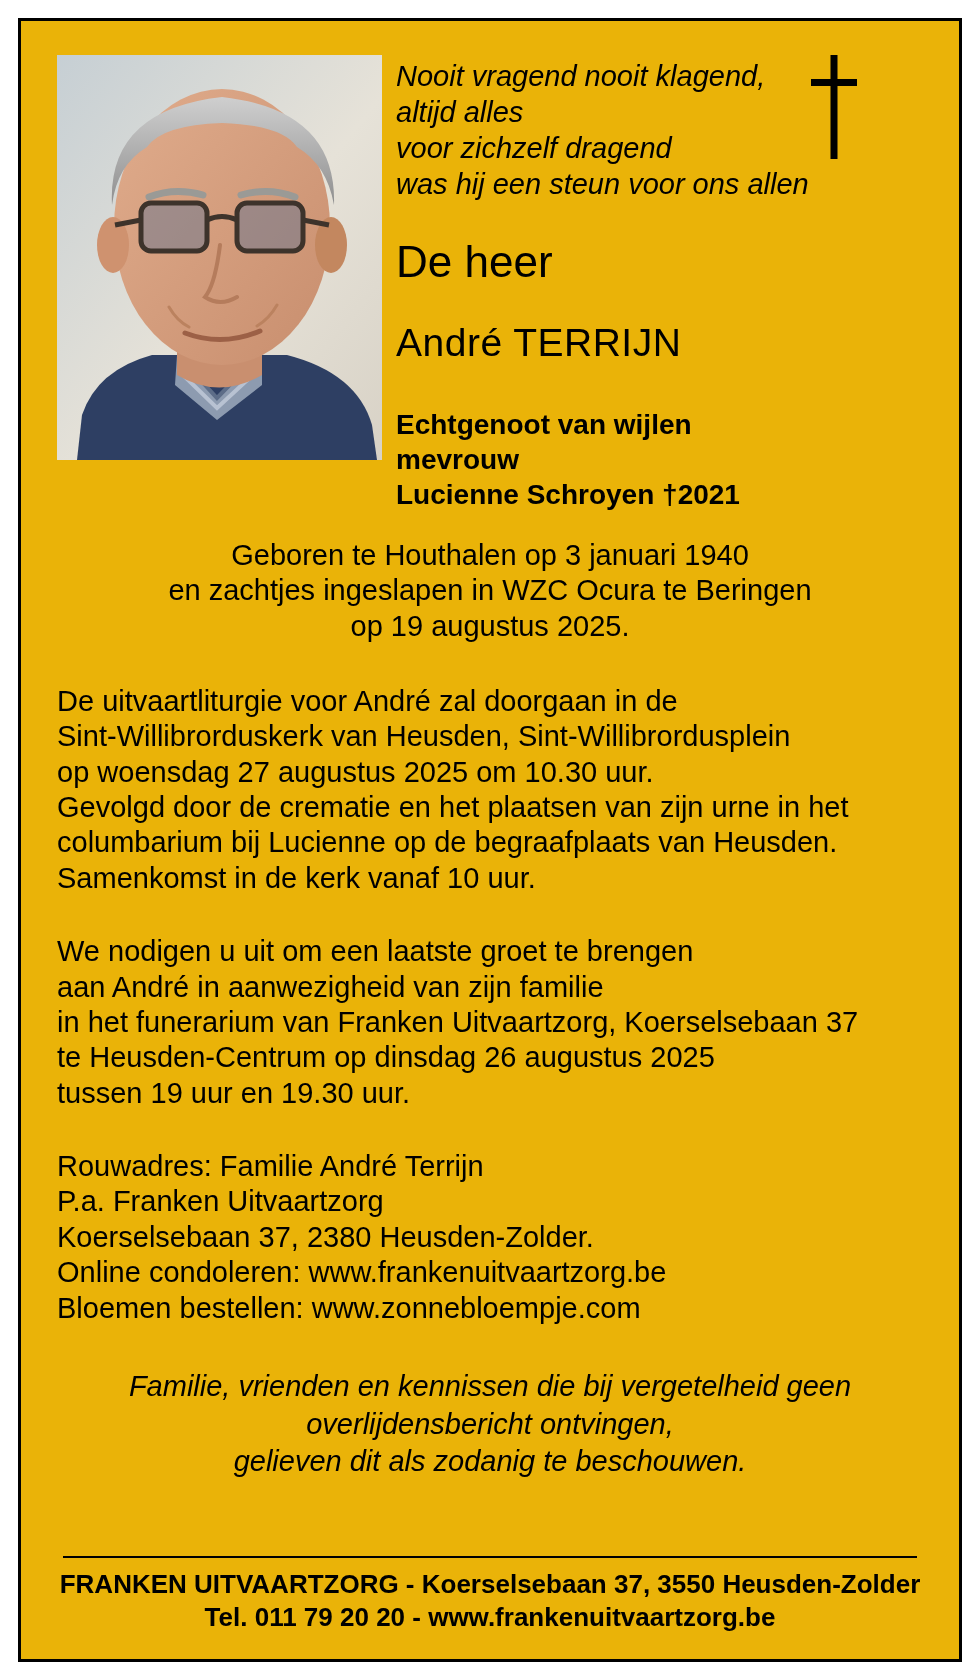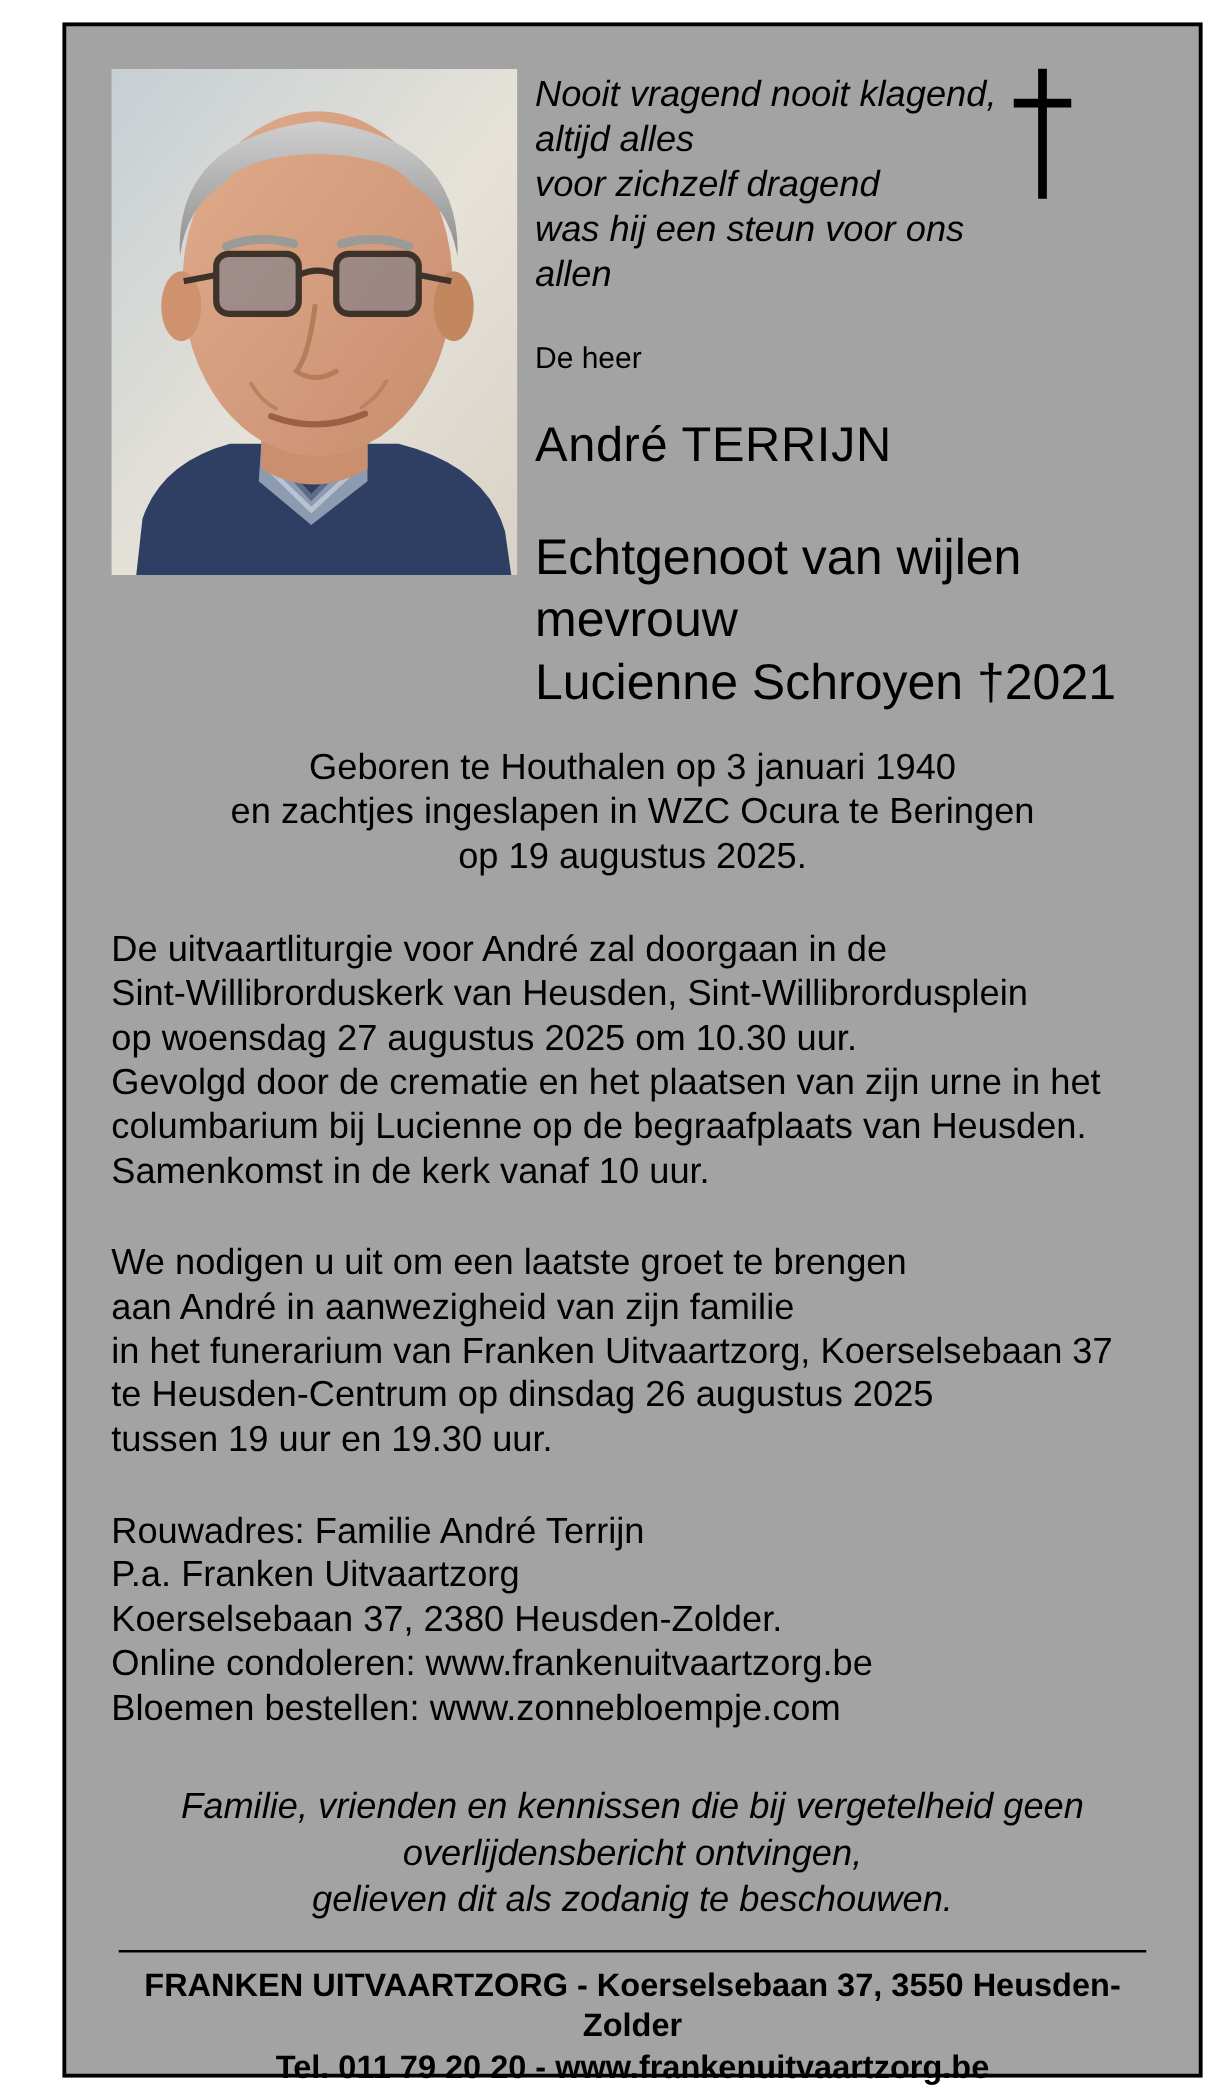--- a/index.html
+++ b/index.html
@@ -11,22 +11,21 @@
     font-family: "Liberation Sans", sans-serif;
     color: #000;
   }
   .page {
     position: absolute;
     inset: 18px;
     border: 3px solid #000;
     padding: 34px 36px 26px 36px;
     display: flex;
     flex-direction: column;
-    background: #a3a3a3;
-    margin-left: 32px;
+    background: #eab308;
   }
   .top-section {
     display: flex;
     align-items: flex-start;
     margin-bottom: 26px;
     position: relative;
   }
   .photo-wrap {
     width: 325px;
     height: 405px;
@@ -65,32 +64,32 @@
   }
   .cross .h {
     position: absolute;
     left: 0;
     top: 24px;
     width: 46px;
     height: 7px;
     background: #000;
   }
   .salutation {
-    font-size: 24px;
+    font-size: 44px;
     margin-top: 34px;
   }
   .deceased-name {
     font-size: 39px;
     font-weight: normal;
     letter-spacing: 0.5px;
     margin-top: 34px;
   }
   .spouse {
-    font-size: 40px;
-    font-weight: normal;
+    font-size: 28px;
+    font-weight: bold;
     line-height: 1.25;
     margin-top: 42px;
     white-space: pre-line;
   }
   .centered { text-align: center; }
   .membership {
     font-size: 29px;
     font-style: italic;
     margin: 14px 0 30px 0;
   }

